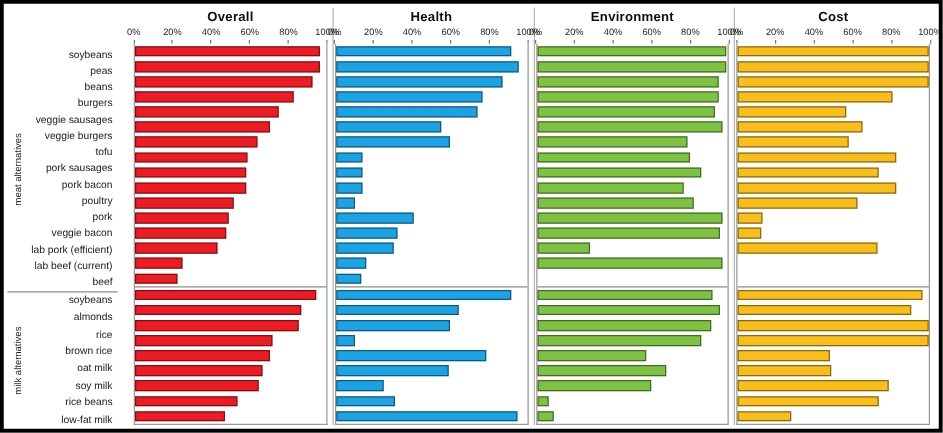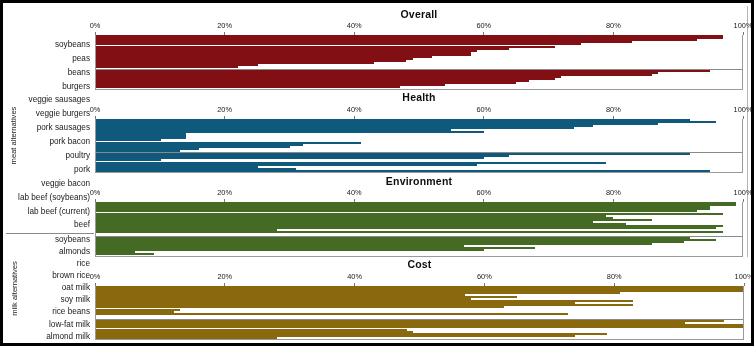--- a/index.html
+++ b/index.html
@@ -31,21 +31,21 @@
   }
   .grp-title{
     position:absolute;left:1px;top:0;bottom:0;width:14px;
     display:flex;align-items:center;justify-content:center;
   }
   .grp-title span{
     transform:rotate(-90deg);white-space:nowrap;font-size:7.6px;color:#1a1a1a;
   }
   .grp-sep{height:1px;background:#8a8a8a;width:100%;}
   
-  .panels{flex:1 1 auto;display:flex;flex-direction:column;}
+  .panels{flex:1 1 auto;display:flex;margin-left:12px;}
   .panel{
     flex:1 1 0;display:flex;flex-direction:column;position:relative;
     border-right:1px solid #b5b5b5;
     padding:0 4px 0 1px;
     box-sizing:border-box;
   }
   .panel:last-child{border-right:none;}
   .panel-title{
     height:15px;flex:0 0 15px;display:flex;align-items:center;justify-content:center;
     font-size:10.5px;font-weight:bold;color:#0d0d0d;letter-spacing:.2px;
@@ -88,45 +88,45 @@
           <div class="grp-title">
             <span>meat alternatives</span>
           </div>
           <div class="grp-rows" id="lbl-rows-0" style="flex: 16 1 0px;">
               <div class="rowlabel">soybeans</div>
               <div class="rowlabel">peas</div>
               <div class="rowlabel">beans</div>
               <div class="rowlabel">burgers</div>
               <div class="rowlabel">veggie sausages</div>
               <div class="rowlabel">veggie burgers</div>
+              <div class="rowlabel">tofu</div>
               <div class="rowlabel">pork sausages</div>
               <div class="rowlabel">pork bacon</div>
               <div class="rowlabel">poultry</div>
               <div class="rowlabel">pork</div>
               <div class="rowlabel">veggie bacon</div>
-              <div class="rowlabel">lab beef (soybeans)</div>
+              <div class="rowlabel">lab pork (efficient)</div>
               <div class="rowlabel">lab beef (current)</div>
               <div class="rowlabel">beef</div>
             </div>
         </div>
         <div class="grp-sep"></div>
         <div class="grp" id="lbl-grp-1" style="flex: 9 1 0px;">
           <div class="grp-title">
             <span>milk alternatives</span>
           </div>
           <div class="grp-rows" id="lbl-rows-1" style="flex: 9 1 0px;">
               <div class="rowlabel">soybeans</div>
               <div class="rowlabel">almonds</div>
               <div class="rowlabel">rice</div>
               <div class="rowlabel">brown rice</div>
               <div class="rowlabel">oat milk</div>
               <div class="rowlabel">soy milk</div>
               <div class="rowlabel">rice beans</div>
               <div class="rowlabel">low-fat milk</div>
-              <div class="rowlabel">almond milk</div>
             </div>
         </div>
       </div>
     </div>
 
     <div class="panels" id="panels">
         <div class="panel">
           <div class="panel-title">Overall</div>
           <div class="axis">
             <div class="tick" style="left: 0%;">0%</div>

